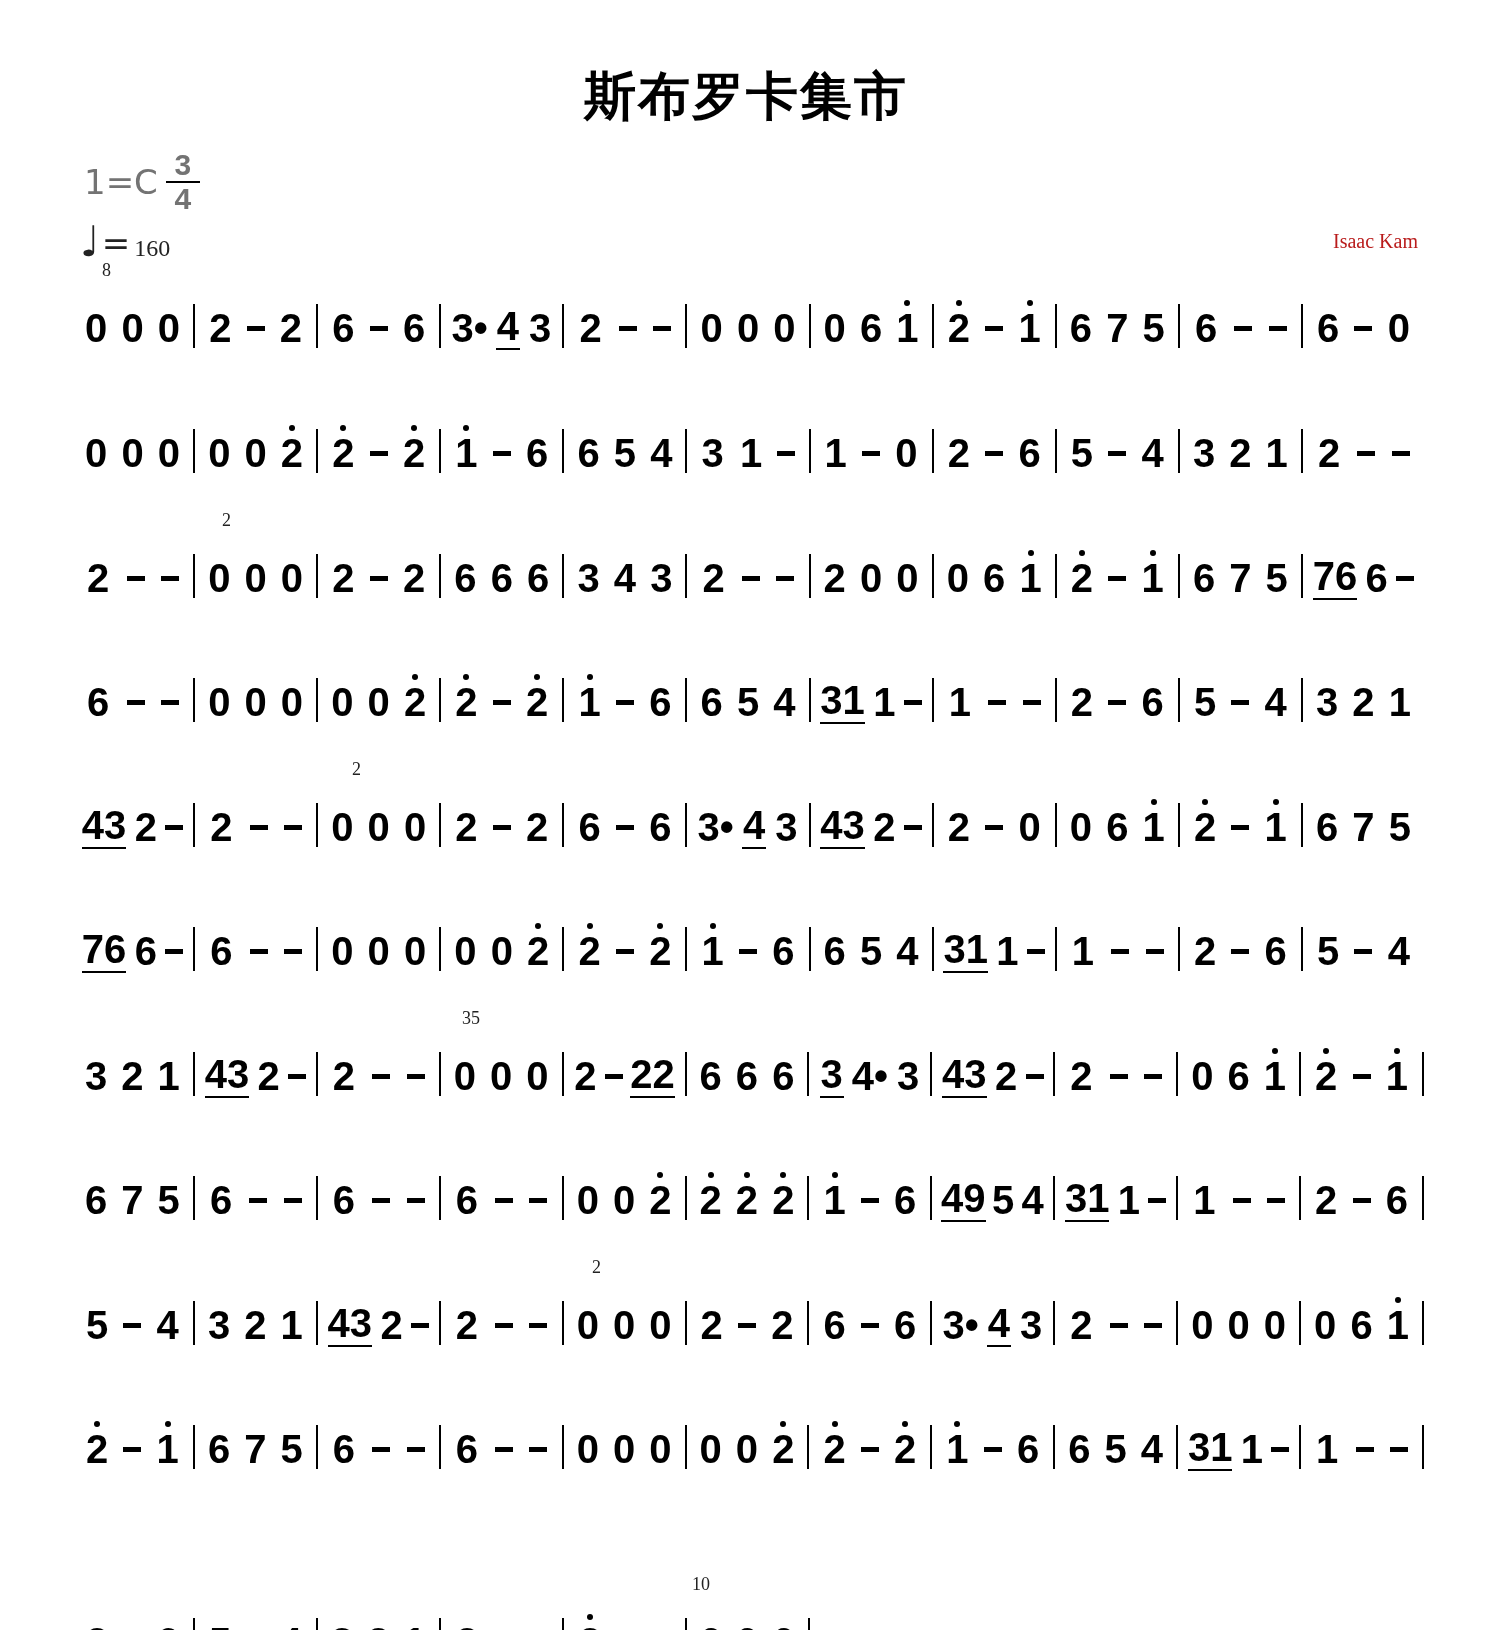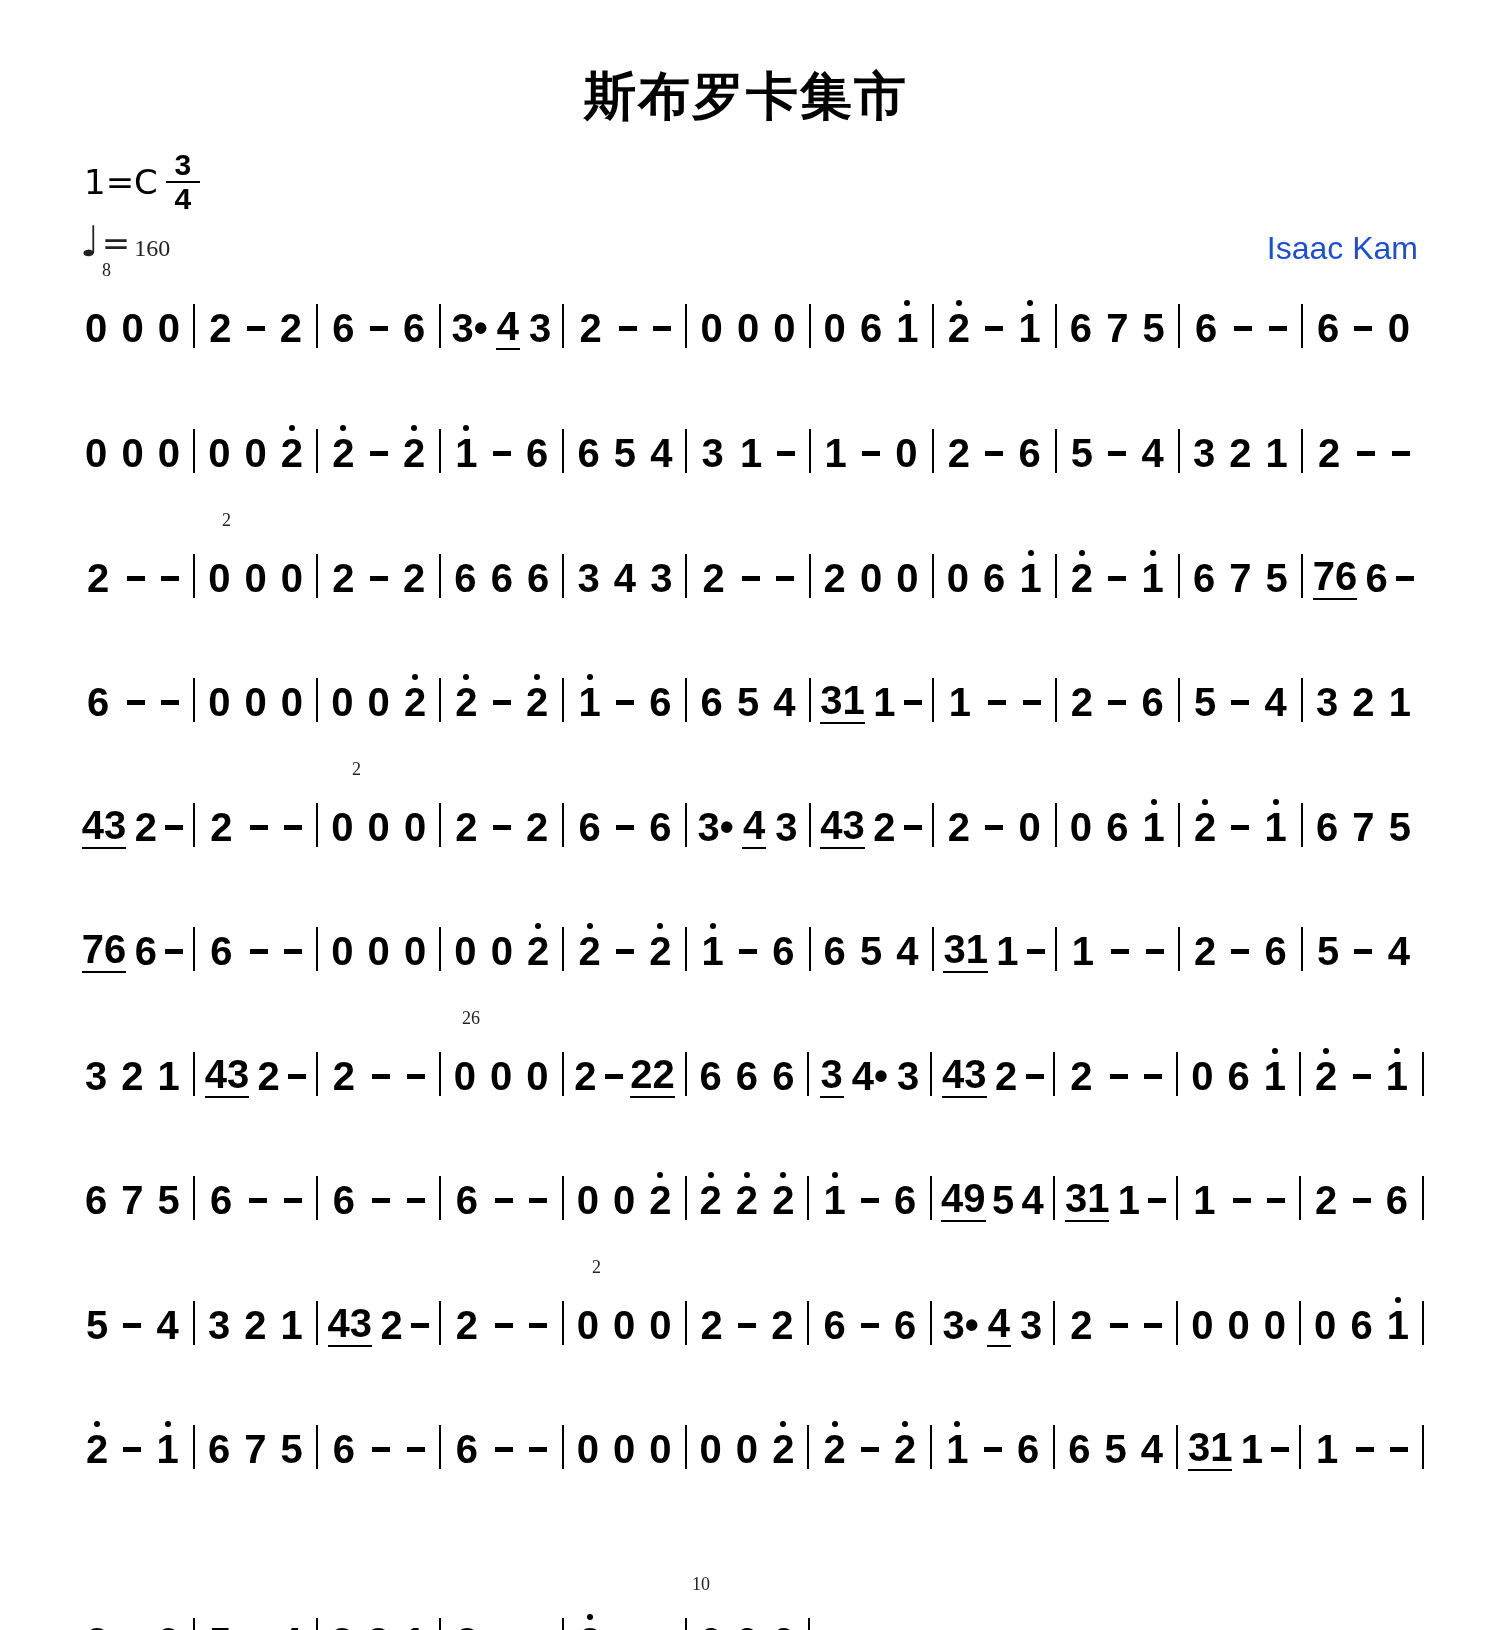--- a/index.html
+++ b/index.html
@@ -1,24 +1,24 @@
 <!DOCTYPE html>
 <html><head>
 <meta charset="utf-8">
 <style>
   html,body{margin:0;padding:0;background:#ffffff;}
   body{width:1492px;height:1630px;position:relative;overflow:hidden;color:#000;}
   .title{position:absolute;top:62px;left:0;width:1492px;text-align:center;font-family:"DejaVu Sans",sans-serif;font-weight:bold;font-size:52px;letter-spacing:2px;}
-  .key{position:absolute;top:150px;left:84px;font-family:"DejaVu Sans",sans-serif;font-size:34px;display:flex;align-items:center;color:#000000;}
+  .key{position:absolute;top:150px;left:84px;font-family:"DejaVu Sans",sans-serif;font-size:34px;display:flex;align-items:center;color:#737373;}
   .key .ts{display:inline-flex;flex-direction:column;align-items:center;margin-left:8px;font-weight:bold;font-family:"Liberation Sans",sans-serif;font-size:30px;line-height:30px;}
   .key .ts .bar{width:34px;height:2px;background:#000;margin:1px 0;}
   .tempo{position:absolute;top:222px;left:80px;display:flex;align-items:flex-end;font-family:"Liberation Serif",serif;font-size:24px;color:#222;}
   .tempo .note{font-size:42px;line-height:40px;font-family:"DejaVu Sans",sans-serif;}
   .tempo .eq{font-size:34px;line-height:34px;margin:0 4px 2px 2px;font-family:"DejaVu Sans",sans-serif;}
-  .author{position:absolute;top:230px;right:74px;font-family:Liberation Sans, sans-serif;font-size:32px;color:#1d4ed8;}
+  .author{position:absolute;top:230px;right:74px;font-family:Liberation Serif, serif;font-size:20px;color:#b91c1c;}
   .row{position:absolute;left:72px;width:1352px;height:60px;display:flex;align-items:flex-end;font-family:"Liberation Sans",sans-serif;font-weight:bold;font-size:40px;}
   .measure{display:flex;align-items:flex-end;justify-content:space-around;flex:1;position:relative;height:60px;padding:0 6px;}
   .barline{width:2px;height:44px;background:#000;align-self:flex-end;margin-bottom:2px;}
   .n{position:relative;display:inline-block;min-width:24px;text-align:center;line-height:44px;}
   .n.ul{border-bottom:2px solid #000;}
   .n.hi::before{content:"";position:absolute;top:-6px;left:50%;width:6px;height:6px;margin-left:-3px;border-radius:50%;background:#000;}
   .dash{display:inline-block;width:18px;height:5px;background:#000;margin-bottom:19px;}
   .mnum{position:absolute;top:-30px;left:40px;font-family:"Liberation Serif",serif;font-weight:normal;font-size:18px;color:#222;}
 </style>
 </head>
@@ -443,21 +443,21 @@
         <span class="n">6</span>
       </div>
       <span class="barline"></span>
       <div class="measure">
         <span class="n">5</span>
         <span class="dash"></span>
         <span class="n">4</span>
       </div>
     </div>
     <div class="row" style="top: 1038px;">
-      <span class="mnum" style="left: 390px;">26</span>
+      <span class="mnum" style="left: 390px;">35</span>
       <div class="measure">
         <span class="n">3</span>
         <span class="n">2</span>
         <span class="n">1</span>
       </div>
       <span class="barline"></span>
       <div class="measure">
         <span class="n ul">43</span>
         <span class="n">2</span>
         <span class="dash"></span>

